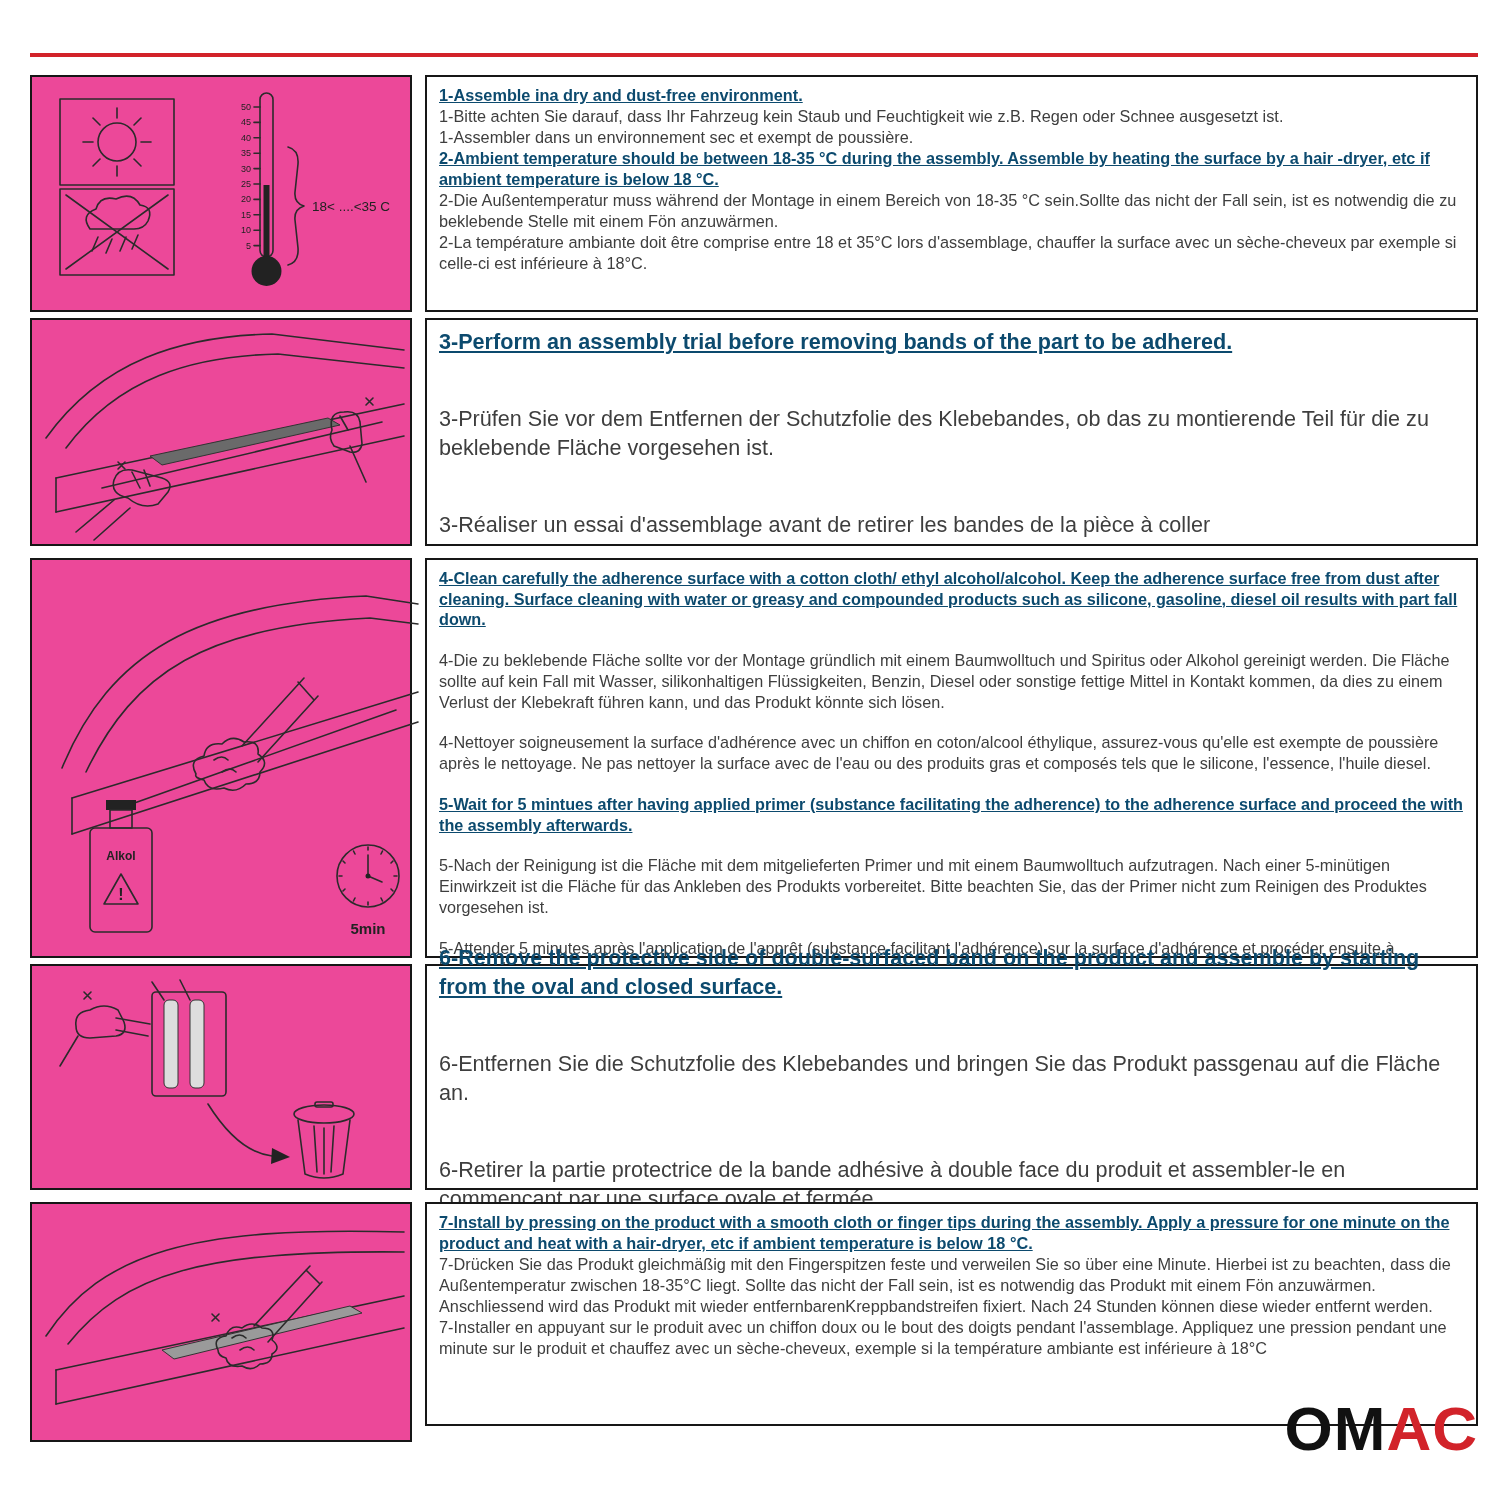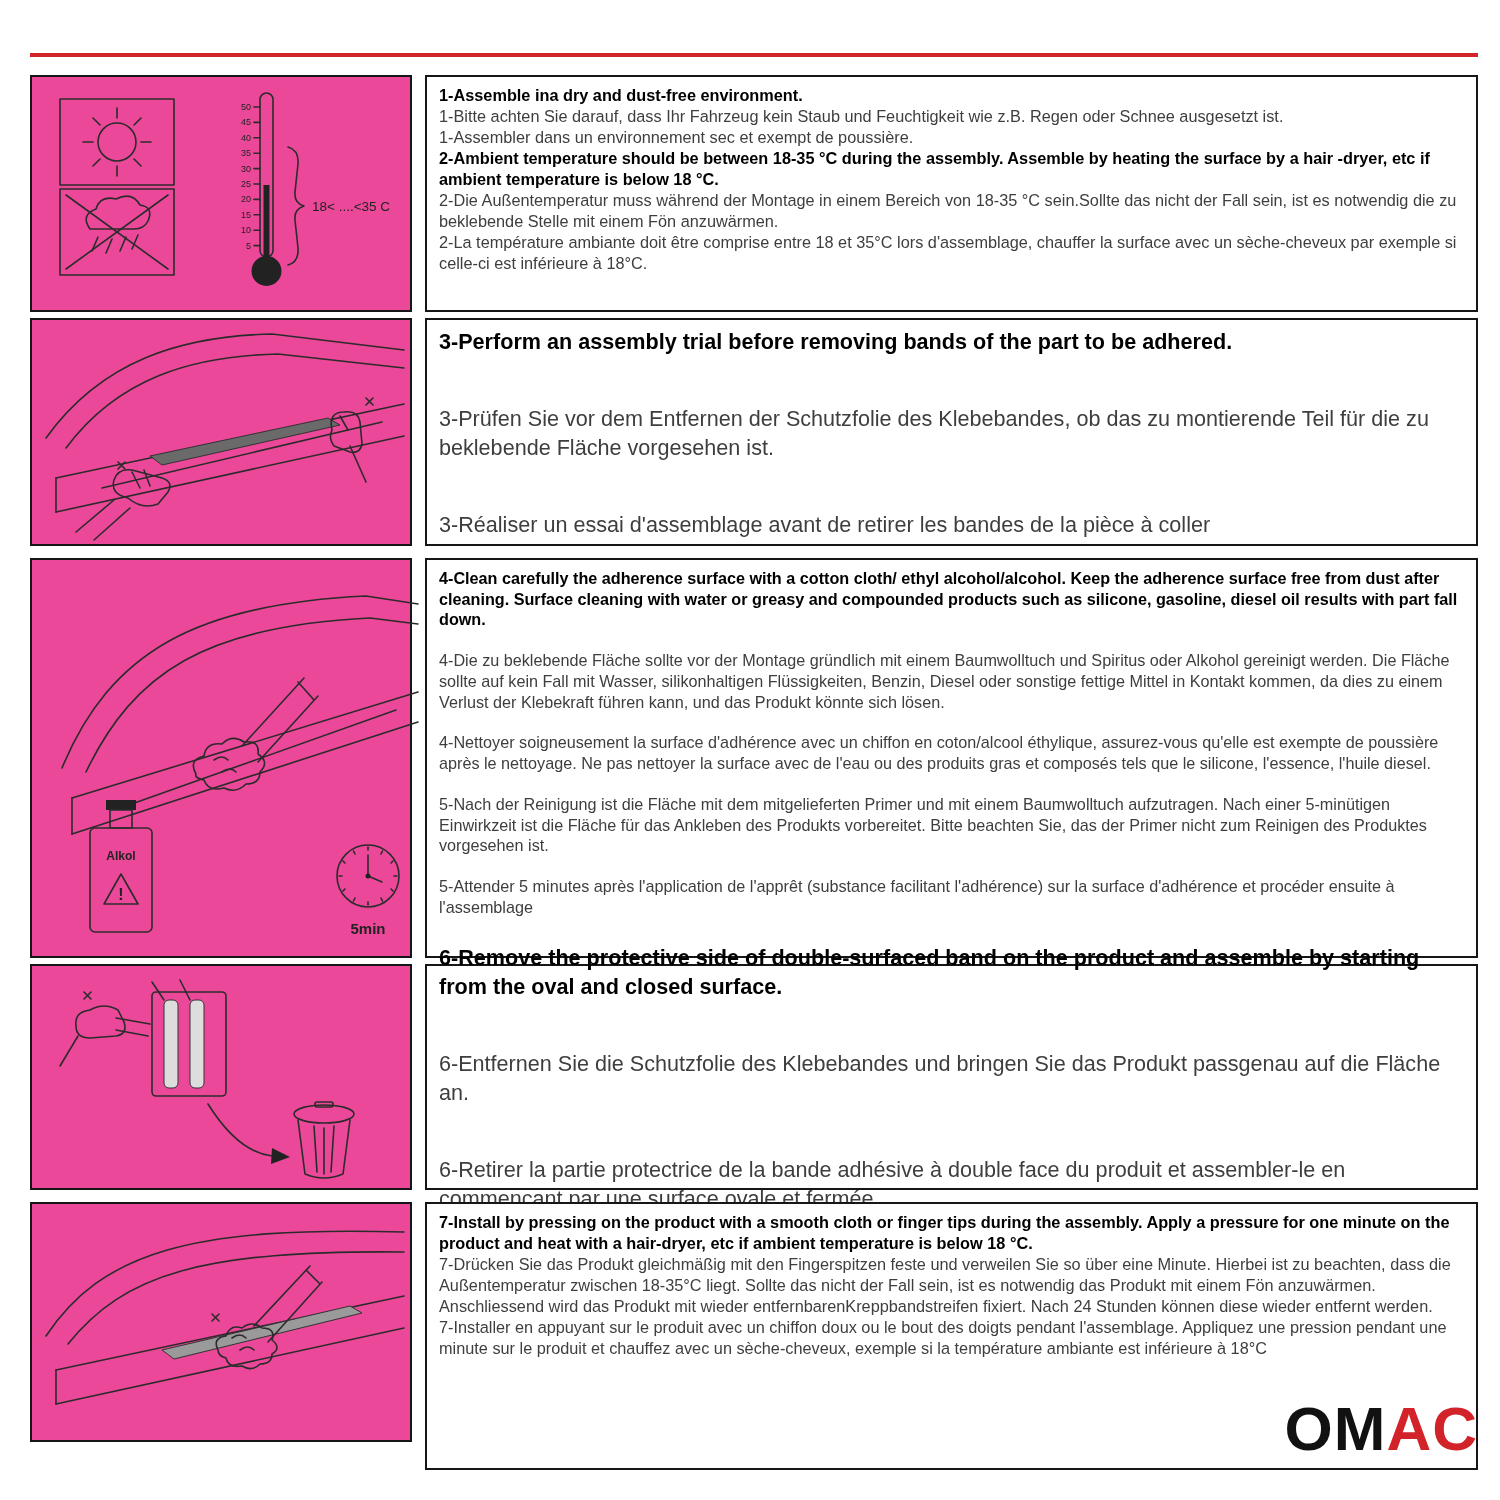--- a/index.html
+++ b/index.html
@@ -11,21 +11,21 @@
   .rule  { position:absolute; left:30px; top:53px; width:1448px; height:4px; background:#d2232a; }
 
   .illus { position:absolute; left:30px; width:382px; border:2px solid #161616;
            background:#ec4899; box-sizing:border-box; }
   .illus svg { display:block; }
 
   .tb { position:absolute; left:425px; width:1053px; border:2px solid #161616;
         box-sizing:border-box; padding:8px 12px 6px 12px; display:flex; flex-direction:column; background:#fff; }
   .tb.center { justify-content:center;gap:48px; }
   .tb p { margin:0; }
-  .b { font-weight:700; color:#000000; }
+  .b { font-weight:700; color:#0c4a6e;text-decoration:underline; }
   .n { color:#3e3e3e; }
   .gap { margin-top:20px; }
   .fs-s { font-size:16.3px; line-height:1.29; }
   .fs-m { font-size:16.2px; line-height:1.28; }
   .fs-l { font-size:21.6px; line-height:1.35; }
 
   .logo { position:absolute; right:22px; top:1398px; font-size:62px; font-weight:800;
           letter-spacing:1px; line-height:1; }
   .logo .lb { color:#111111; }
   .logo .lr { color:#d2232a; }
@@ -165,20 +165,21 @@
         <path d="M322,316 L322,295 M322,316 L336,322" class="lineart" stroke-width="2"></path>
         <circle cx="322" cy="316" r="2.5" fill="#222"></circle>
         <text x="322" y="374" font-size="15" font-weight="bold" text-anchor="middle">5min</text>
       </g>
     </svg>
   </div>
   <div class="tb fs-m" style="top:558px;height:400px;gap:20px;">
     <p class="b">4-Clean carefully the adherence surface with a cotton cloth/ ethyl alcohol/alcohol. Keep the adherence surface free from dust after cleaning. Surface cleaning with water or greasy and compounded products such as silicone, gasoline, diesel oil results with part fall down.</p>
     <p class="n">4-Die zu beklebende Fläche sollte vor der Montage gründlich mit einem Baumwolltuch und Spiritus oder Alkohol gereinigt werden. Die Fläche sollte auf kein Fall mit Wasser, silikonhaltigen Flüssigkeiten, Benzin, Diesel oder sonstige fettige Mittel in Kontakt kommen, da dies zu einem Verlust der Klebekraft führen kann, und das Produkt könnte sich lösen.</p>
     <p class="n">4-Nettoyer soigneusement la surface d'adhérence avec un chiffon en coton/alcool éthylique, assurez-vous qu'elle est exempte de poussière après le nettoyage. Ne pas nettoyer la surface avec de l'eau ou des produits gras et composés tels que le silicone, l'essence, l'huile diesel.</p>
+    <p class="b gap">5-Wait for 5 mintues after having applied primer (substance facilitating the adherence) to the adherence surface and proceed the with the assembly afterwards.</p>
     <p class="n">5-Nach der Reinigung ist die Fläche mit dem mitgelieferten Primer und mit einem Baumwolltuch aufzutragen. Nach einer 5-minütigen Einwirkzeit ist die Fläche für das Ankleben des Produkts vorbereitet. Bitte beachten Sie, das der Primer nicht zum Reinigen des Produktes vorgesehen ist.</p>
     <p class="n">5-Attender 5 minutes après l'application de l'apprêt (substance facilitant l'adhérence) sur la surface d'adhérence et procéder ensuite à l'assemblage</p>
   </div>
 
   <div class="illus" style="top:964px;height:226px;">
     <svg width="378" height="222" viewBox="0 0 378 222">
       <g>
         <path d="M58,44 q-16,2 -14,16 q0,12 14,12 l26,-2 q12,-2 8,-14 l-6,-12 q-14,-8 -28,0 z" fill="#fff" class="lineart"></path>
         <line x1="84" y1="52" x2="118" y2="58" class="lineart" stroke-width="1"></line>
         <line x1="84" y1="64" x2="116" y2="70" class="lineart" stroke-width="1"></line>
@@ -220,21 +221,21 @@
       </g>
       <polygon points="130,146 318,102 330,109 142,155" fill="#9a9a9a" stroke="#333"></polygon>
       <g>
         <path d="M186,146 q-6,-12 8,-14 q4,-12 16,-8 q10,-8 20,0 q14,0 10,12 q10,8 0,14 q0,10 -12,10 q-8,8 -18,2 q-14,2 -16,-8 q-8,-2 -8,-8 z" fill="#fff" class="lineart"></path>
         <path d="M200,134 q8,-6 14,0 M208,146 q8,-6 14,0" class="lineart" stroke-width="1"></path>
         <path d="M222,122 L278,62 M236,138 L290,78 M274,66 L288,80" class="lineart"></path>
         <path d="M180,110 l7,7 M187,110 l-7,7" class="lineart" stroke-width="1"></path>
       </g>
     </svg>
   </div>
-  <div class="tb fs-s" style="top:1202px;height:268px;">
+  <div class="tb fs-s" style="top:1202px;height:224px;">
     <p class="b">7-Install by pressing on the product with a smooth cloth or finger tips during the assembly. Apply a pressure for one minute on the product and heat with a hair-dryer, etc if ambient temperature is below 18 °C.</p>
     <p class="n">7-Drücken Sie das Produkt gleichmäßig mit den Fingerspitzen feste und verweilen Sie so über eine Minute. Hierbei ist zu beachten, dass die Außentemperatur zwischen 18-35°C liegt. Sollte das nicht der Fall sein, ist es notwendig das Produkt mit einem Fön anzuwärmen. Anschliessend wird das Produkt mit wieder entfernbarenKreppbandstreifen fixiert. Nach 24 Stunden können diese wieder entfernt werden.</p>
     <p class="n">7-Installer en appuyant sur le produit avec un chiffon doux ou le bout des doigts pendant l'assemblage. Appliquez une pression pendant une minute sur le produit et chauffez avec un sèche-cheveux, exemple si la température ambiante est inférieure à 18°C</p>
   </div>
 
   <div class="logo">
     <span class="lb">OM</span><span class="lr">AC</span>
   </div>
 
 </div>

